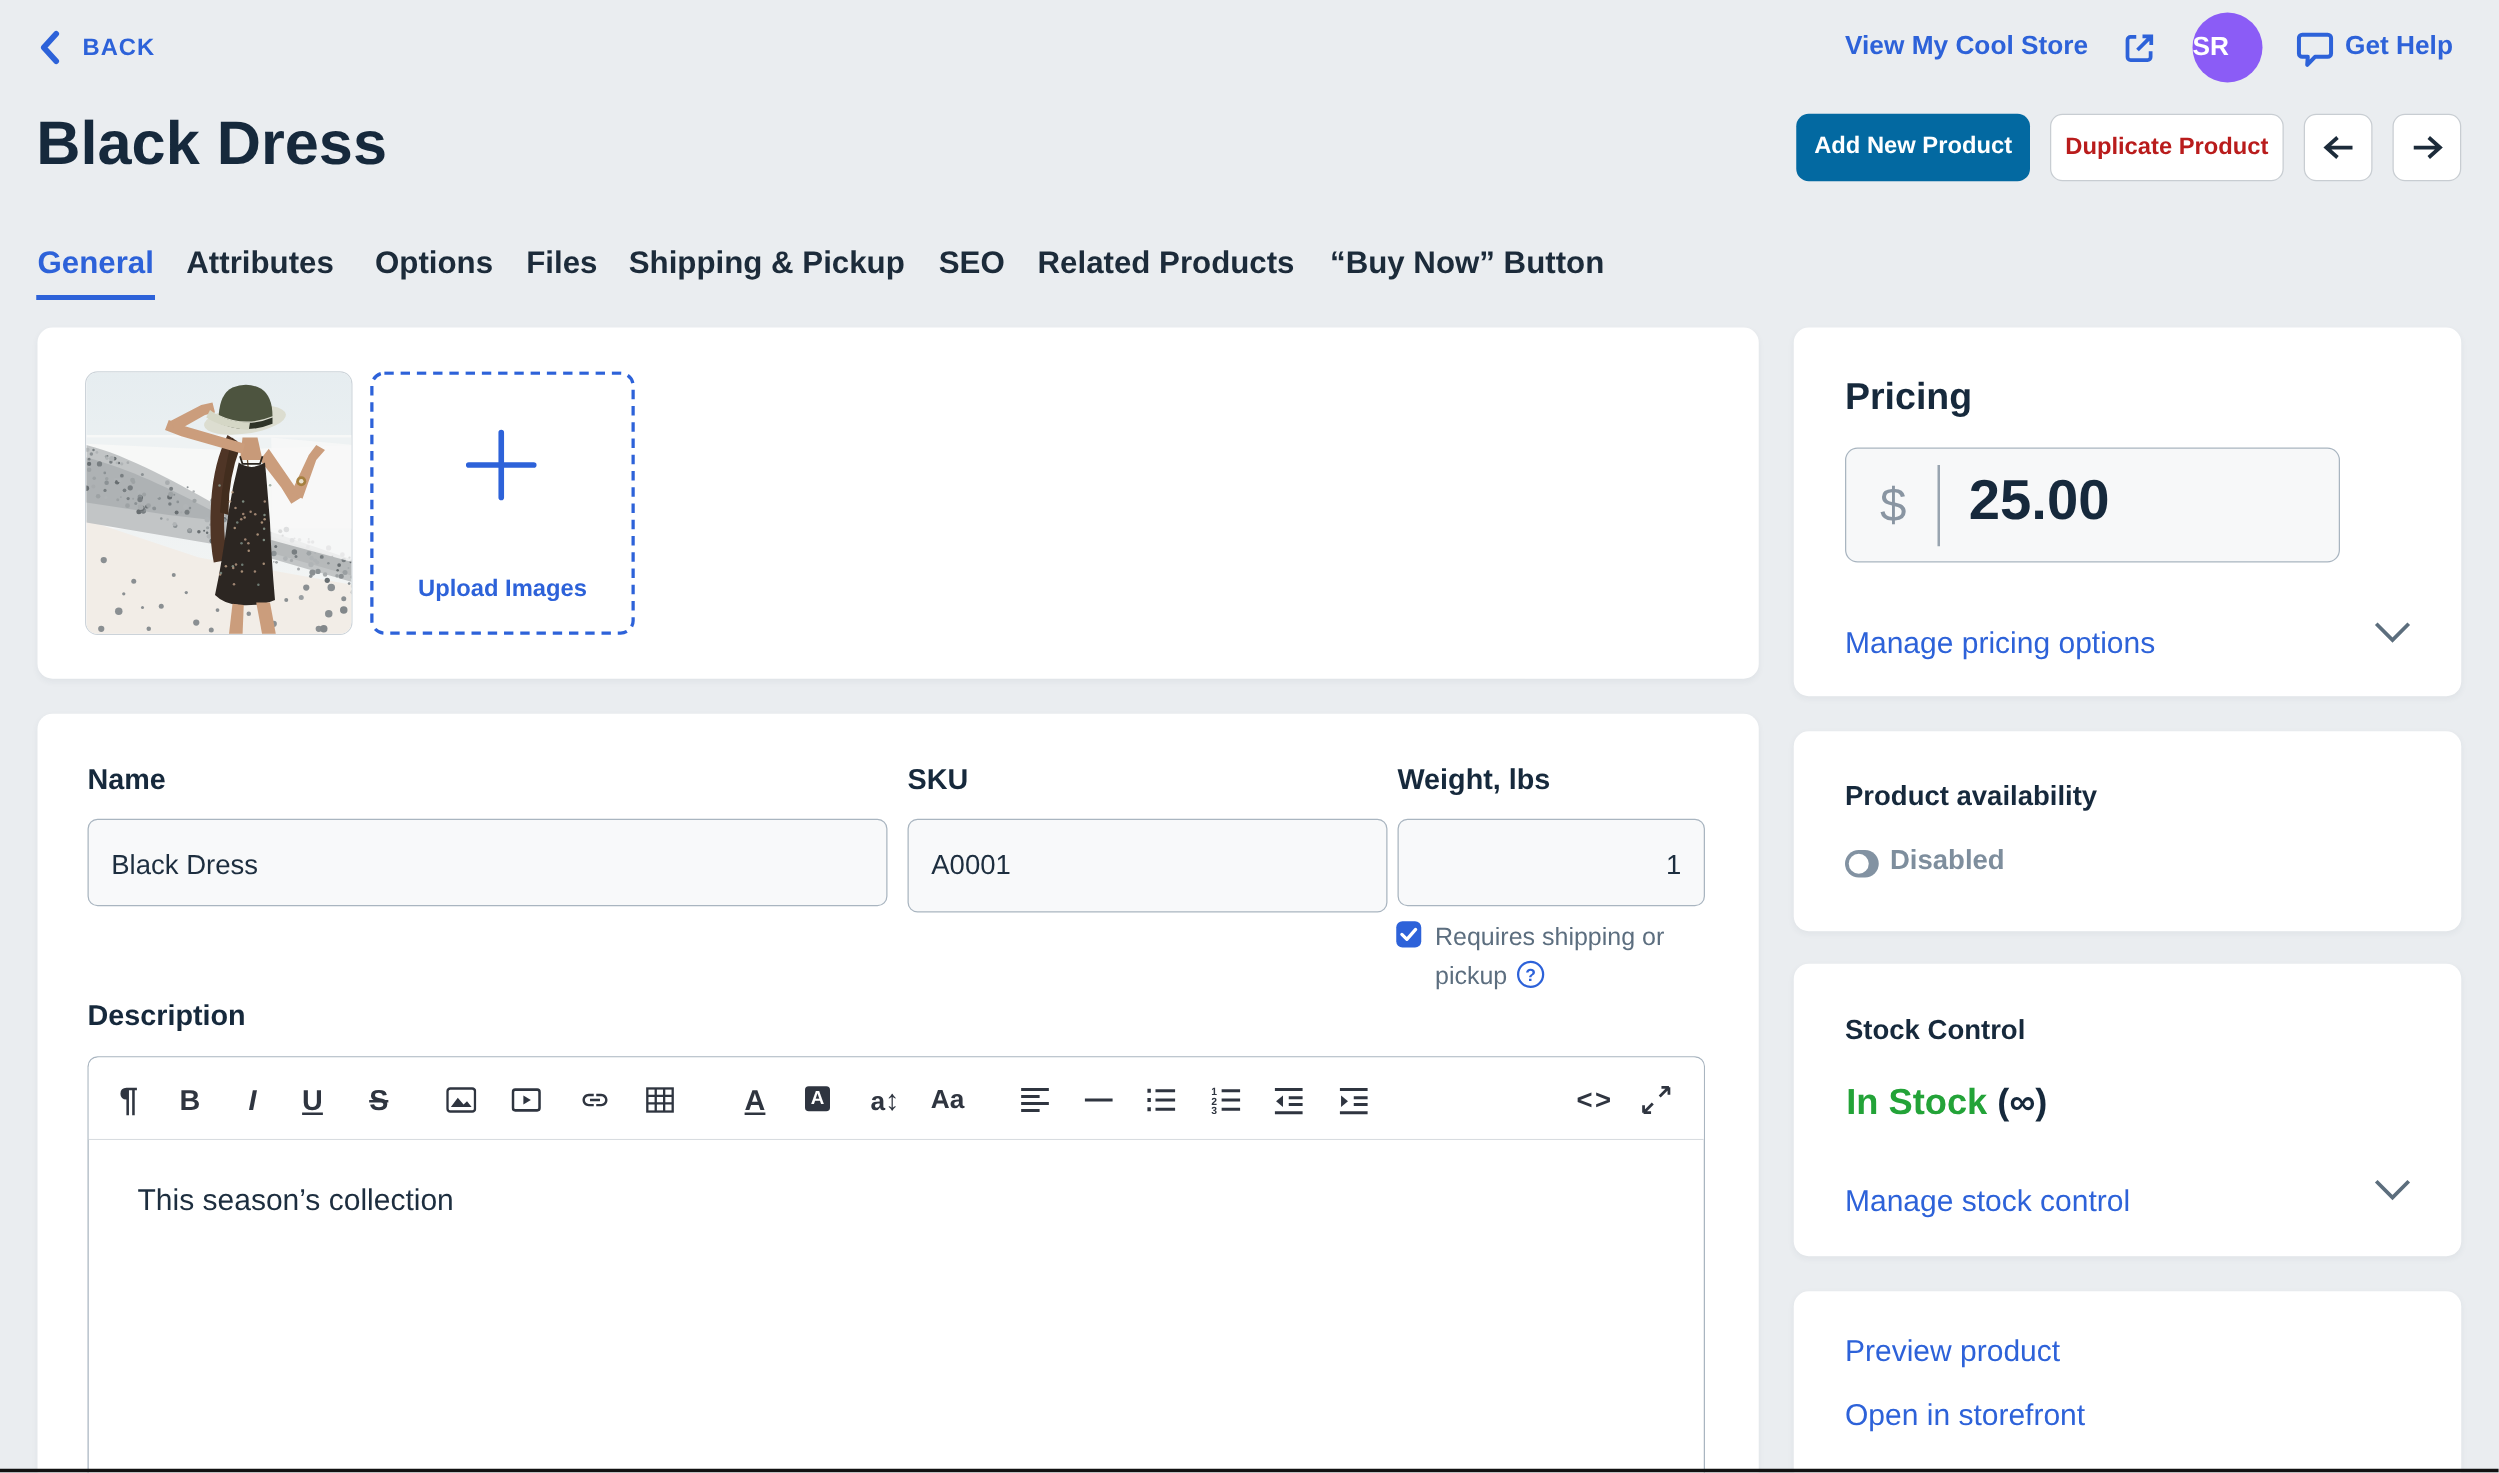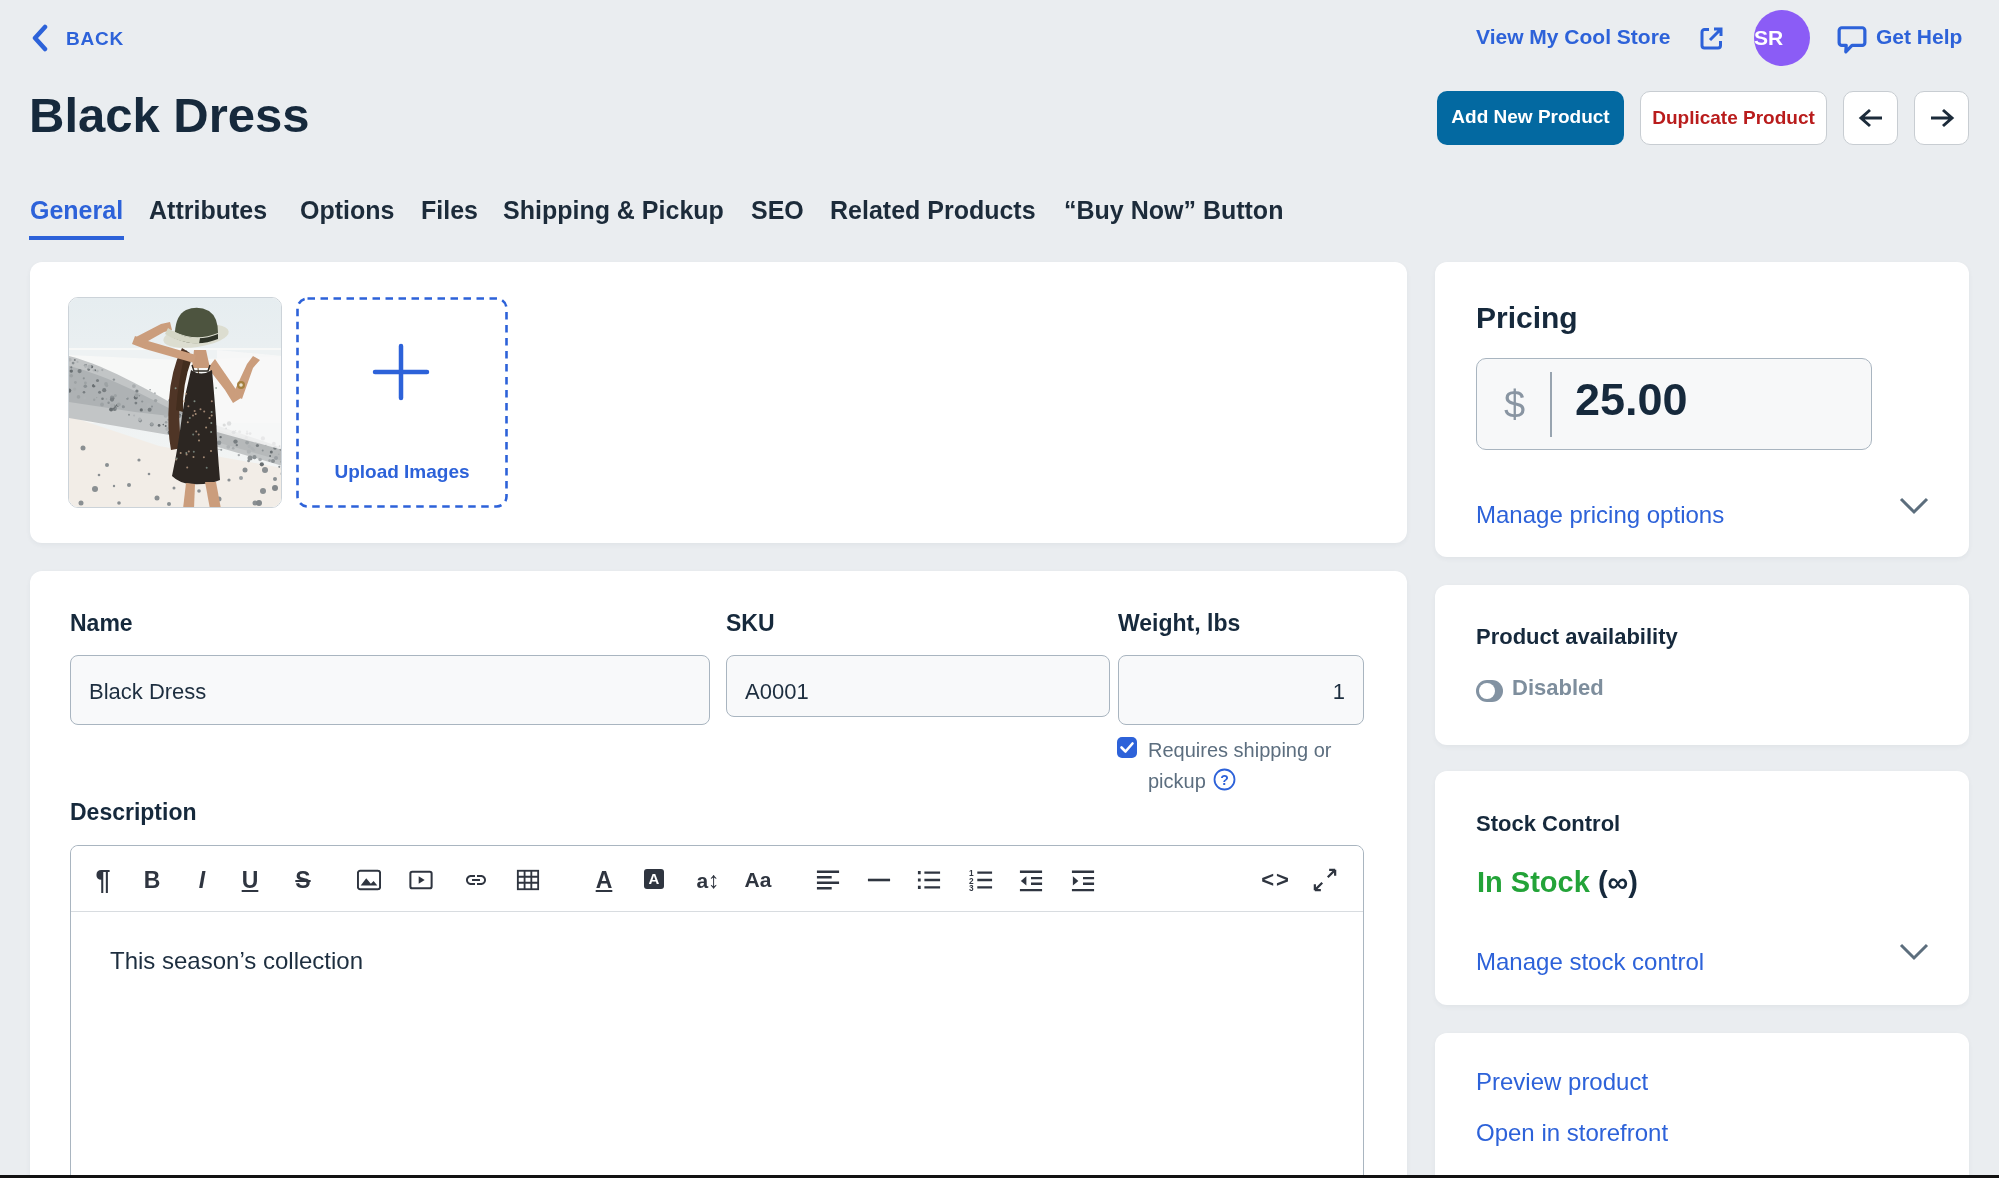--- a/index.html
+++ b/index.html
@@ -365,21 +365,21 @@
     <path d="M29 3 V55 M3 29 H55" stroke="#2d62d9" stroke-width="4.5" stroke-linecap="round"></path>
   </svg>
   <div class="abs bold blue" style="left:0; top:164px; width:100%; text-align:center; font-size:19px;">Upload Images</div>
 </div>
 
 <div class="card" style="left:30px; top:571px; width:1377px; height:660px;"></div>
 <div class="label" style="left:70px; top:610px;">Name</div>
 <div class="label" style="left:726px; top:610px;">SKU</div>
 <div class="label" style="left:1118px; top:610px;">Weight, lbs</div>
 <div class="input" style="left:70px; top:655px; width:640px; height:70px;">Black Dress</div>
-<div class="input" style="left:726px; top:655px; width:384px; height:62px;">A0001</div>
+<div class="input" style="left:726px; top:655px; width:384px; height:75px;">A0001</div>
 <div class="input" style="left:1118px; top:655px; width:246px; height:70px; text-align:right;">1</div>
 
 <div class="abs" style="left:1117px; top:737px; width:20px; height:21px; background:#2d62d9; border-radius:5px;">
   <svg width="20" height="21" viewBox="0 0 20 21">
       <path d="M4.5 10.5 L8.5 14.5 L15.5 6.5" fill="none" stroke="#fff" stroke-width="2.6" stroke-linecap="round" stroke-linejoin="round"></path>
     </svg>
 </div>
 <div class="abs" style="left:1148px; top:735px; font-size:20px; color:#5c6e7f; line-height:31px;">Requires shipping or<br>pickup</div>
 <svg class="abs" style="left:1213px; top:768px;" width="23" height="23" viewBox="0 0 23 23">
   <circle cx="11.5" cy="11.5" r="10" fill="none" stroke="#2d62d9" stroke-width="1.8"></circle>

